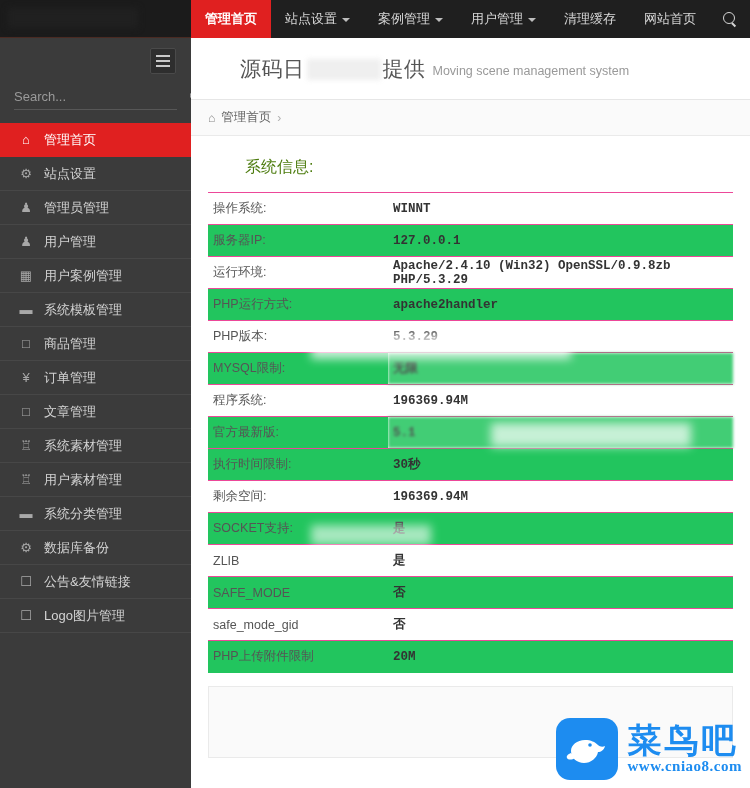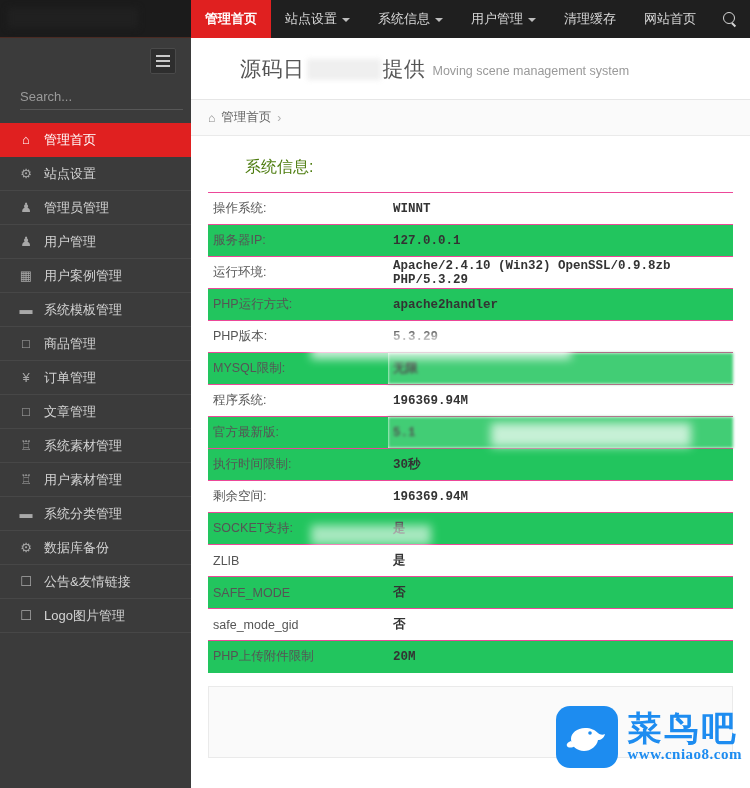--- a/index.html
+++ b/index.html
@@ -36,21 +36,21 @@
     border: 1px solid #4a4a4a;
     border-radius: 2px;
     display: flex; flex-direction: column;
     align-items: center; justify-content: center;
     gap: 3px;
     cursor: pointer;
   }
   .hamburger-wrap i { display: block; width: 14px; height: 2px; background: #c9c9c9; }
 
   .search-row {
-    position: absolute; left: 20px; top: 84px;
+    position: absolute; left: 14px; top: 84px;
     width: 163px; height: 26px;
     border-bottom: 1px solid #575757;
     display: flex; align-items: center;
   }
   .search-input {
     flex: 1;
     background: transparent; border: none; outline: none;
     color: #9a9a9a; font-size: 13px;
     font-family: "Liberation Sans", sans-serif;
   }
@@ -236,21 +236,21 @@
 
   .panel2 {
     margin: 13px 17px 0 17px;
     height: 72px;
     background: #fafafa;
     border: 1px solid #eaeaea;
   }
 
   
   .watermark {
-    position: absolute; right: 8px; bottom: 20px;
+    position: absolute; right: 8px; bottom: 8px;
     display: flex; align-items: center; gap: 10px;
     pointer-events: none;
   }
   .wm-badge {
     width: 62px; height: 62px;
     background: #1d8cf0;
     border-radius: 14px;
     display: flex; align-items: center; justify-content: center;
   }
   .wm-text { display: flex; flex-direction: column; }
@@ -353,21 +353,21 @@
 
   <div class="topnav" id="topnav">
     <div class="nav-item active">
         <span>管理首页</span>
       </div>
       <div class="nav-item">
         <span>站点设置</span>
         <span class="caret"></span>
       </div>
       <div class="nav-item">
-        <span>系统信息</span>
+        <span>案例管理</span>
         <span class="caret"></span>
       </div>
       <div class="nav-item">
         <span>用户管理</span>
         <span class="caret"></span>
       </div>
       <div class="nav-item">
         <span>清理缓存</span>
       </div>
       <div class="nav-item">

